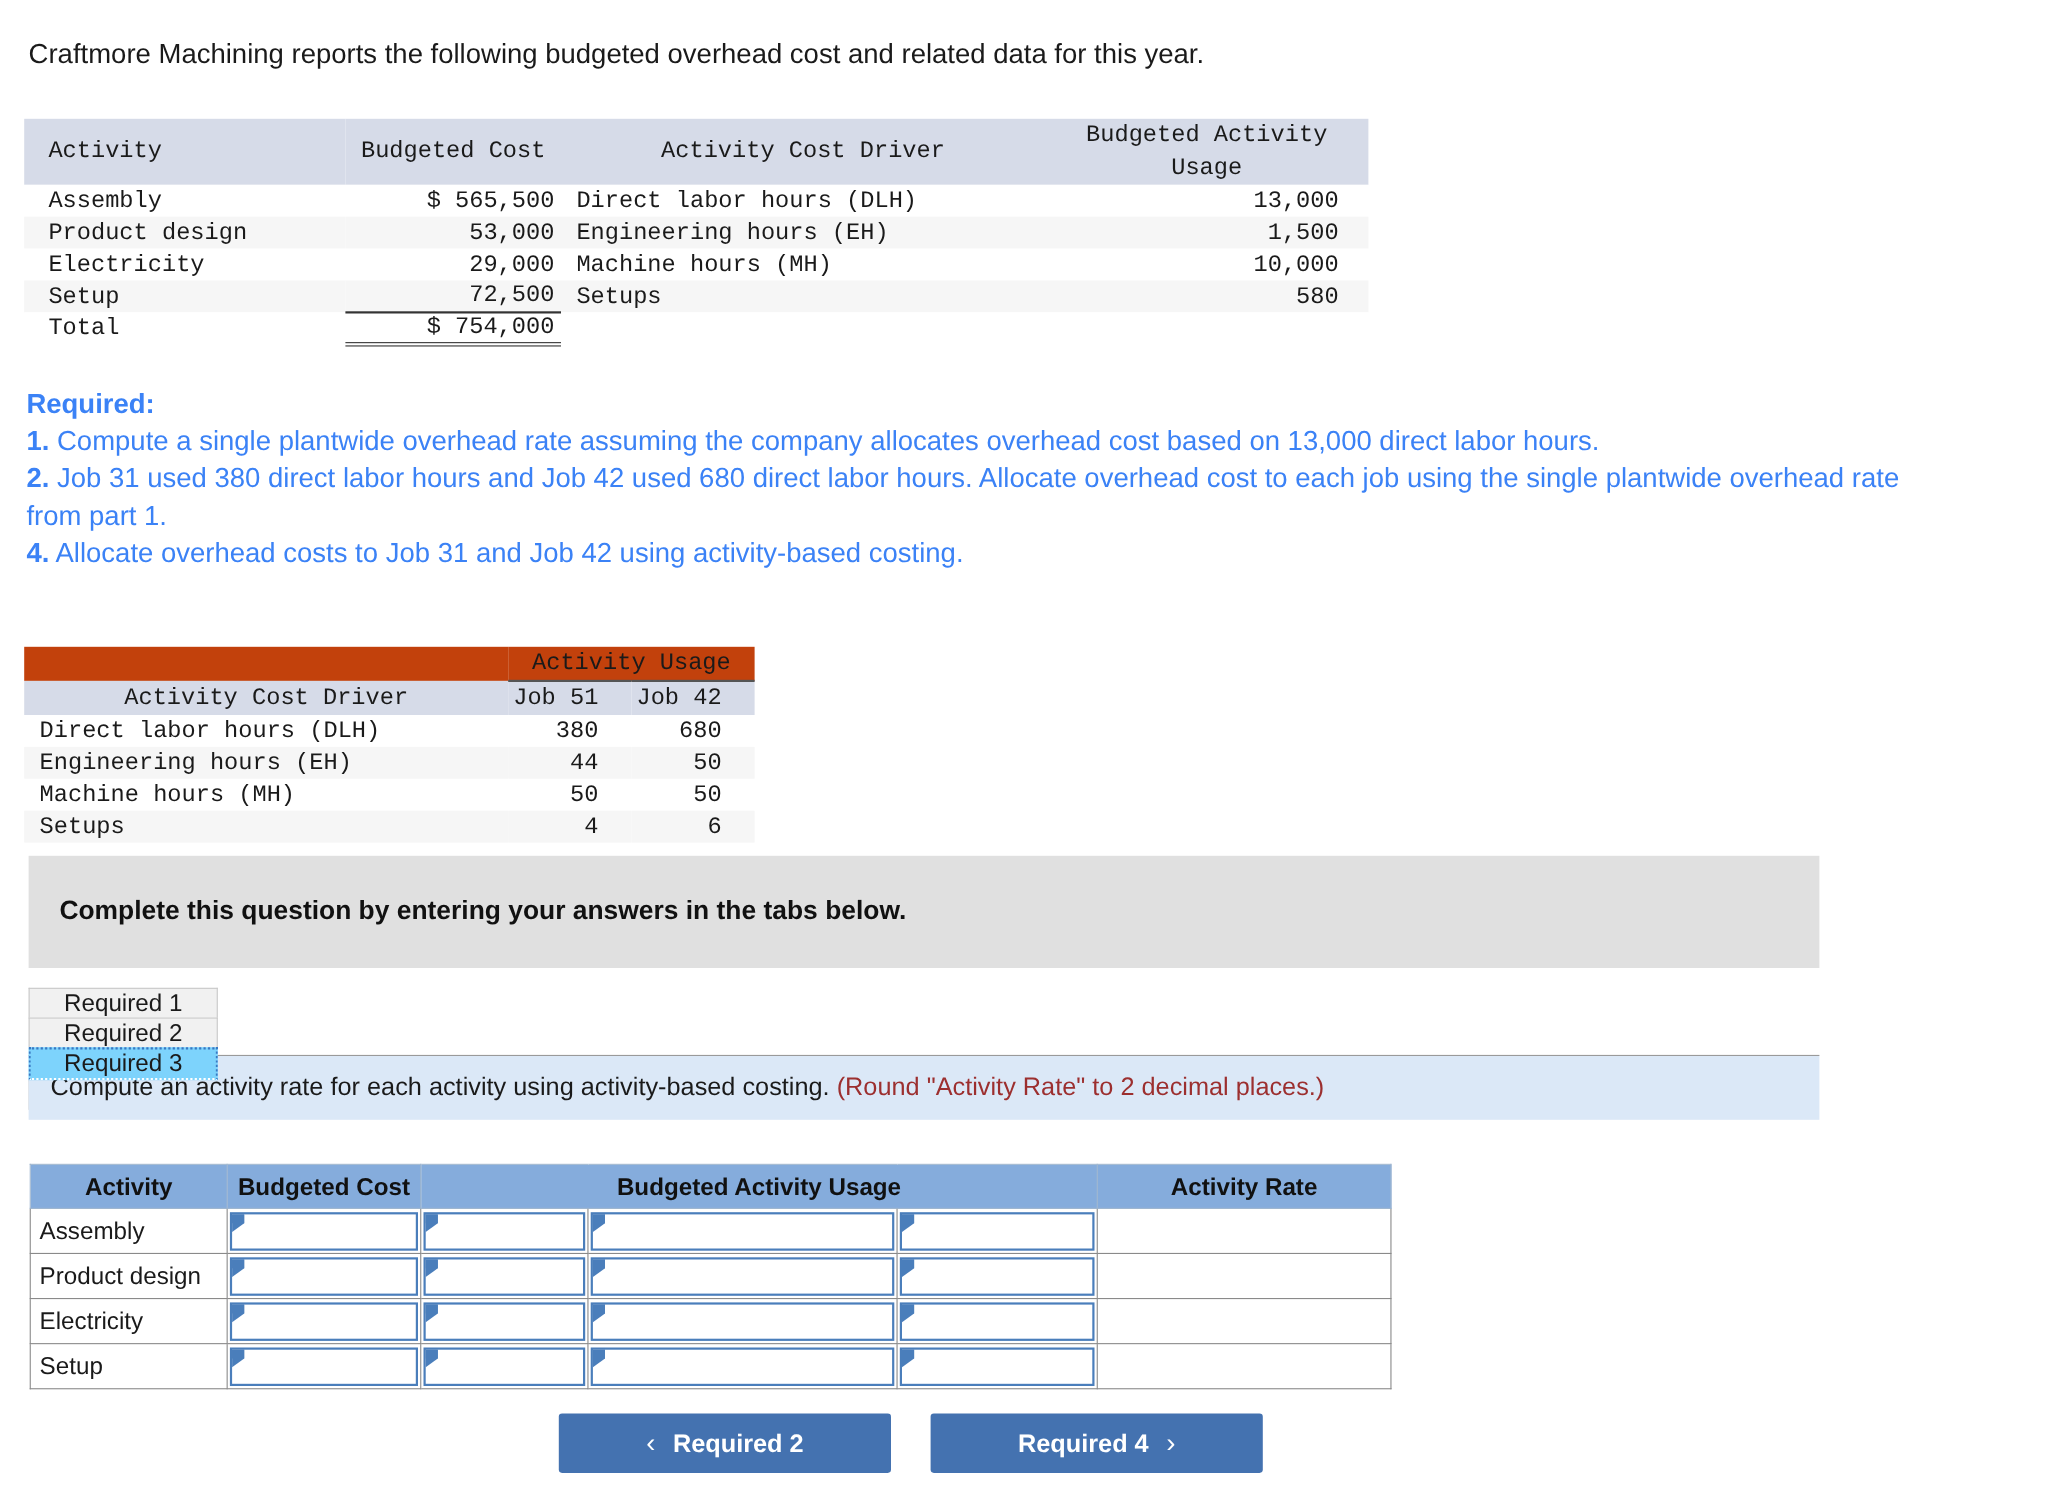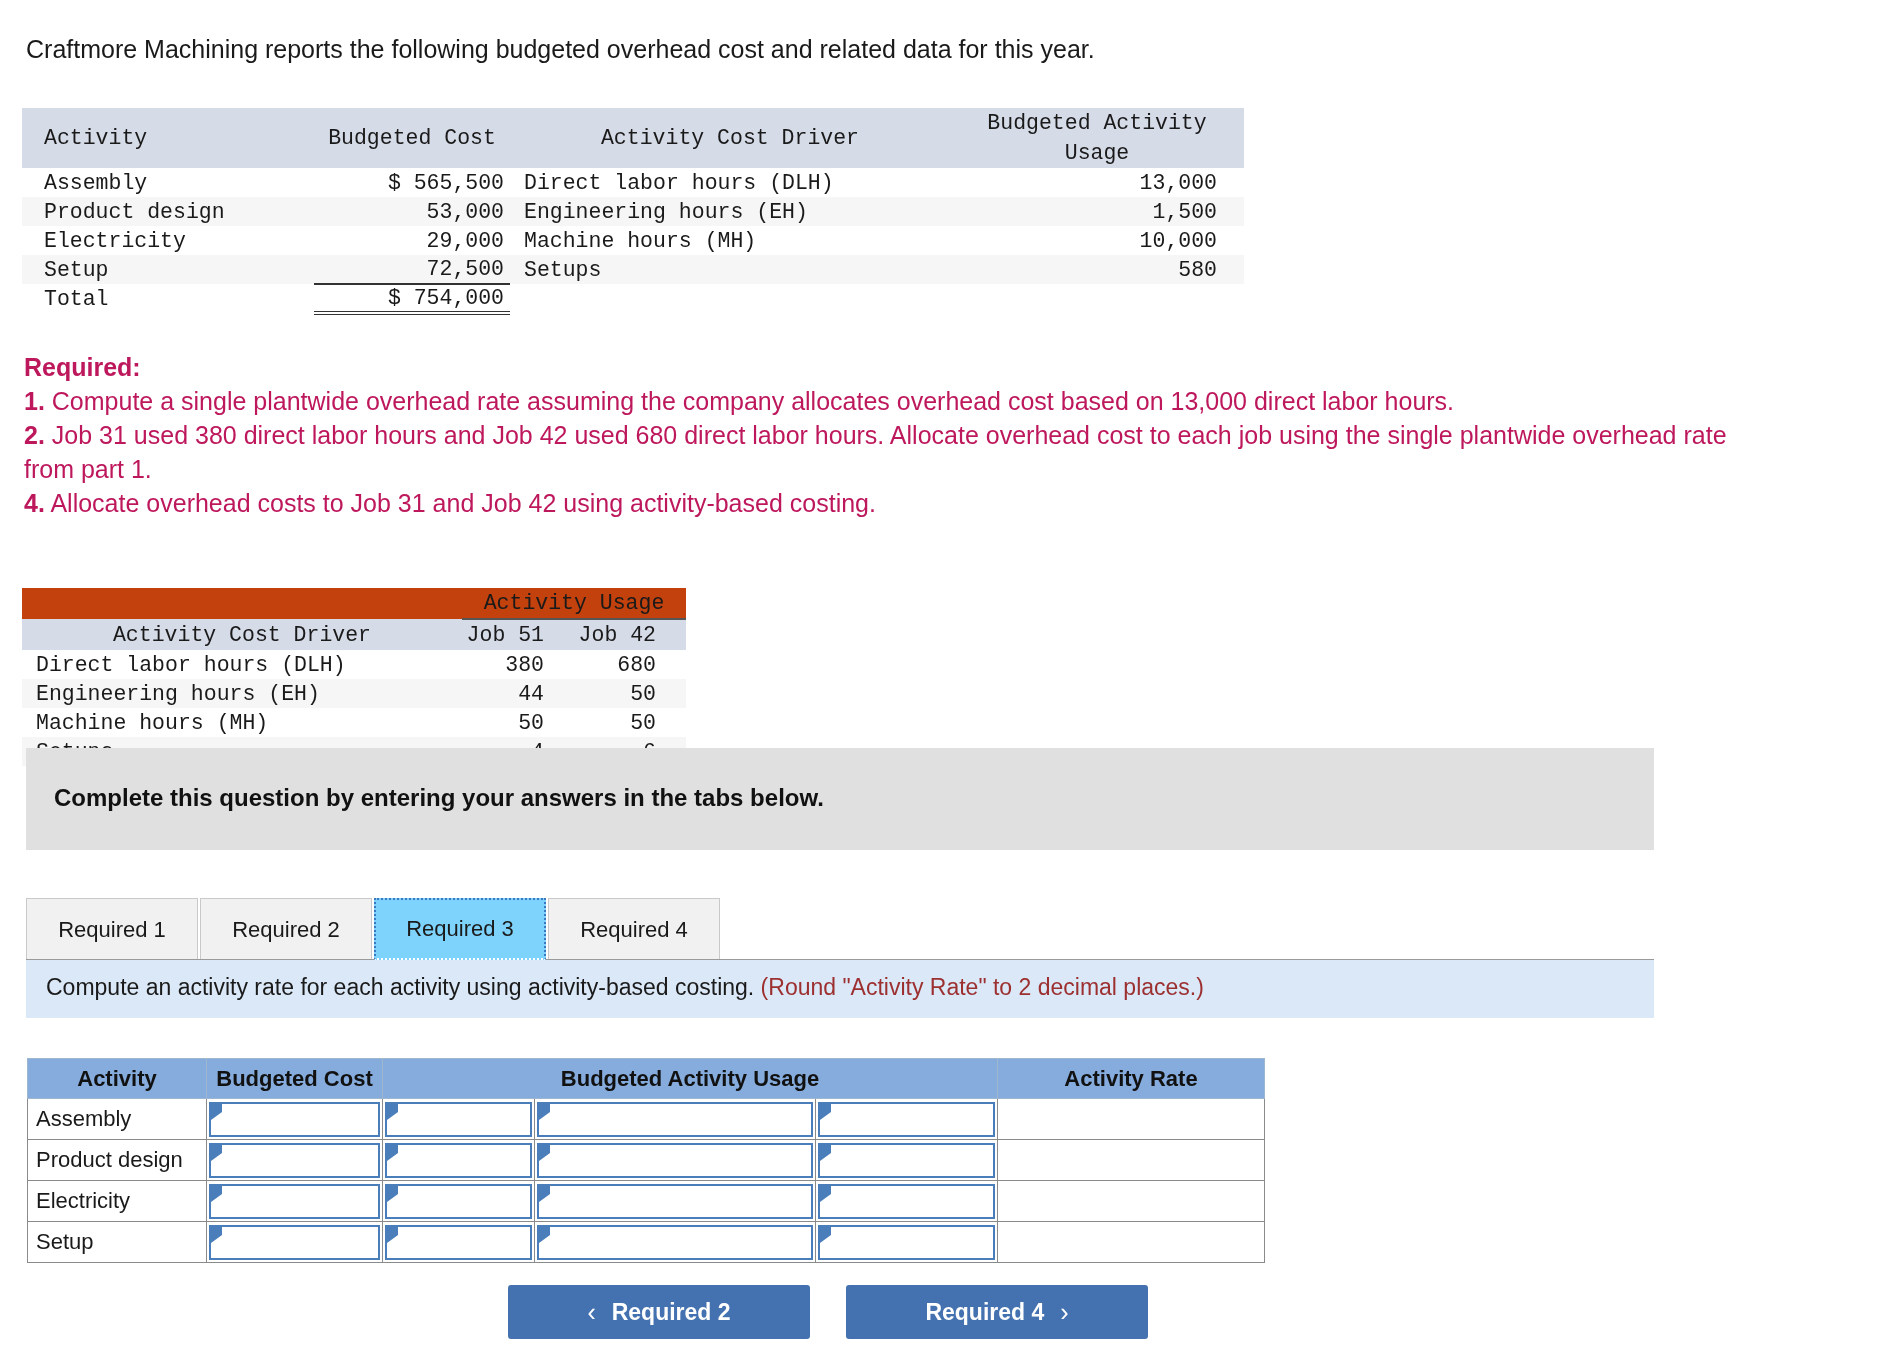--- a/index.html
+++ b/index.html
@@ -61,41 +61,41 @@
   #usage-table .u-drv { width: 440px; padding-left: 14px; }
   #usage-table .u-j31 { width: 112px; text-align: right; padding-right: 30px; }
   #usage-table .u-j42 { width: 112px; text-align: right; padding-right: 30px; }
   #usage-table .grp .span2 { text-align: center; border-bottom: 2px solid #555; }
   #usage-table .hdr .u-j31, #usage-table .hdr .u-j42 { text-align: right; padding-right: 30px; }
 
   
   .required-block {
     position: absolute; left: 24px; top: 350px;
     width: 1720px;
-    font-size: 25px; line-height: 34px; color: #be185d;
+    font-size: 25px; line-height: 34px; color: #3b82f6;
   }
   .required-block .rq-title { font-weight: bold; }
   .required-block .num { font-weight: bold; }
 
   
   .grey-banner {
-    position: absolute; left: 26px; top: 748px;
+    position: absolute; left: 26px; top: 778px;
     width: 1628px; height: 102px;
     background: #e0e0e0;
   }
   .grey-banner .gb-text {
     position: absolute; left: 28px; top: 36px;
     font-size: 24px; font-weight: bold; color: #111;
   }
 
   
   .tabstrip {
     position: absolute; left: 26px; top: 898px;
     height: 62px;
-    display: flex; align-items: stretch;
+    display: flex; align-items: stretch; flex-direction: column;
   }
   .tab {
     width: 172px;
     background: #f1f1f1;
     border: 1px solid #c9c9c9;
     border-bottom: none;
     margin-right: 2px;
     display: flex; align-items: center; justify-content: center;
     font-size: 22px; color: #1a1a1a;
     position: relative;

